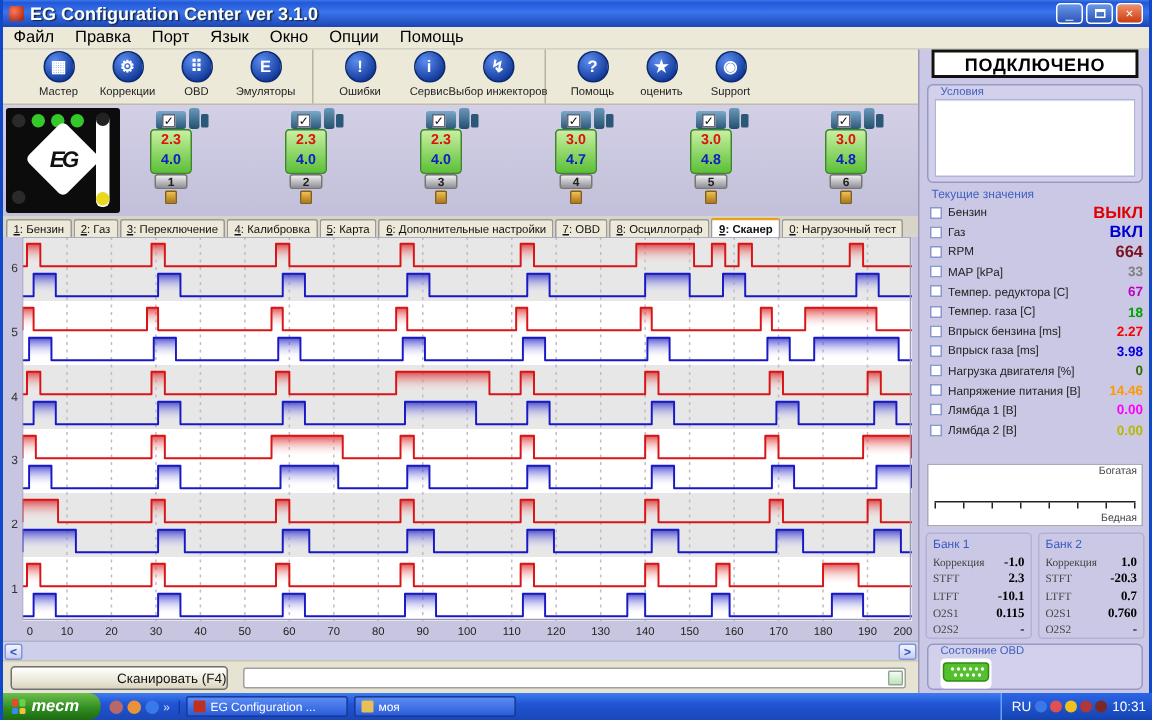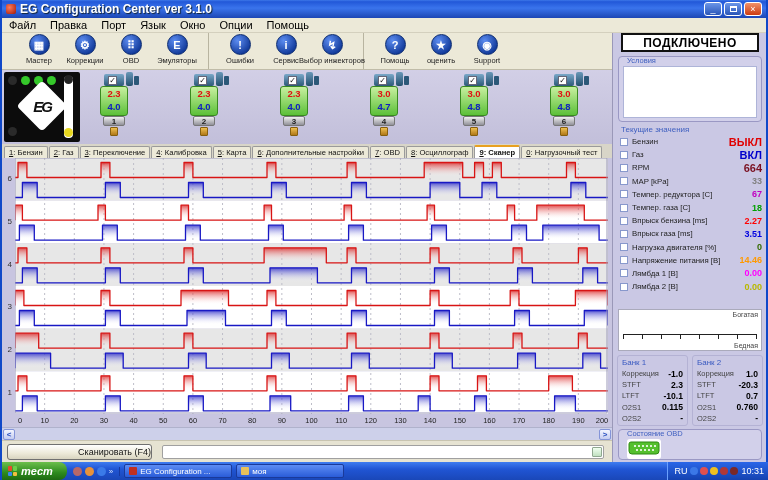--- a/index.html
+++ b/index.html
@@ -93,21 +93,21 @@
 
   #lambda-box { position:absolute; left:5px; top:276px; width:144px; height:42px; background:#fff; border:1px solid #aab; }
   #lambda-top { position:absolute; right:3px; top:1px; font-size:7px; color:#444; }
   #lambda-bottom { position:absolute; right:3px; bottom:1px; font-size:7px; color:#444; }
   #lambda-axis { position:absolute; left:4px; right:4px; top:24px; height:5px; border-top:1px solid #222; display:flex; justify-content:space-between; }
   #lambda-axis i { width:1px; height:4px; background:#222; }
 
   .bank { position:absolute; top:322px; width:71px; height:71px; border:1px solid #b4b2d4; border-radius:3px; }
   #bank1 { left:4px; } #bank2 { left:79px; }
   .bank-title { font-size:8px; color:#3a5ac0; padding:2px 0 1px 4px; }
-  .bank-row { display:flex; font-size:7.5px; color:#444; padding:0 4px; height:11.2px; align-items:center; }
+  .bank-row { display:flex; font-size:7.5px; color:#444; padding:0 4px; height:11.2px; align-items:flex-end;font-family:Liberation Serif, serif; }
   .bank-row b { margin-left:auto; color:#000; font-size:8.6px; }
 
   #obd-group { left:5px; top:396px; width:144px; height:31px; }
   #obd-icon-bg { position:absolute; left:8px; top:9px; width:34px; height:20px; background:#fff; border-radius:3px; }
 
   
   #taskbar { position:absolute; left:0; top:462px; width:768px; height:18px; background:linear-gradient(180deg,#3e7cf0 0%,#2055d4 40%,#1a47b8 100%); display:flex; align-items:center; }
   #startbtn { height:18px; padding:0 14px 0 6px; background:linear-gradient(180deg,#6cbf4c,#2d8a1e 60%,#1e6a12); border-radius:0 8px 8px 0; color:#fff; font-weight:bold; font-style:italic; font-size:11px; line-height:18px; display:flex; align-items:center; gap:3px; }
   .winlogo { width:10px; height:10px; display:grid; grid-template-columns:4px 4px; grid-gap:1px; }
   .winlogo i { border-radius:1px; }
@@ -476,21 +476,21 @@
             <span class="val" style="color: rgb(0, 160, 0);">18</span>
           </div>
           <div class="vrow">
             <span class="cb"></span>
             <span class="lbl">Впрыск бензина [ms]</span>
             <span class="val" style="color: rgb(255, 0, 0);">2.27</span>
           </div>
           <div class="vrow">
             <span class="cb"></span>
             <span class="lbl">Впрыск газа [ms]</span>
-            <span class="val" style="color: rgb(0, 0, 224);">3.51</span>
+            <span class="val" style="color: rgb(0, 0, 224);">3.98</span>
           </div>
           <div class="vrow">
             <span class="cb"></span>
             <span class="lbl">Нагрузка двигателя [%]</span>
             <span class="val" style="color: rgb(53, 107, 0);">0</span>
           </div>
           <div class="vrow">
             <span class="cb"></span>
             <span class="lbl">Напряжение питания [B]</span>
             <span class="val" style="color: rgb(255, 153, 0);">14.46</span>

